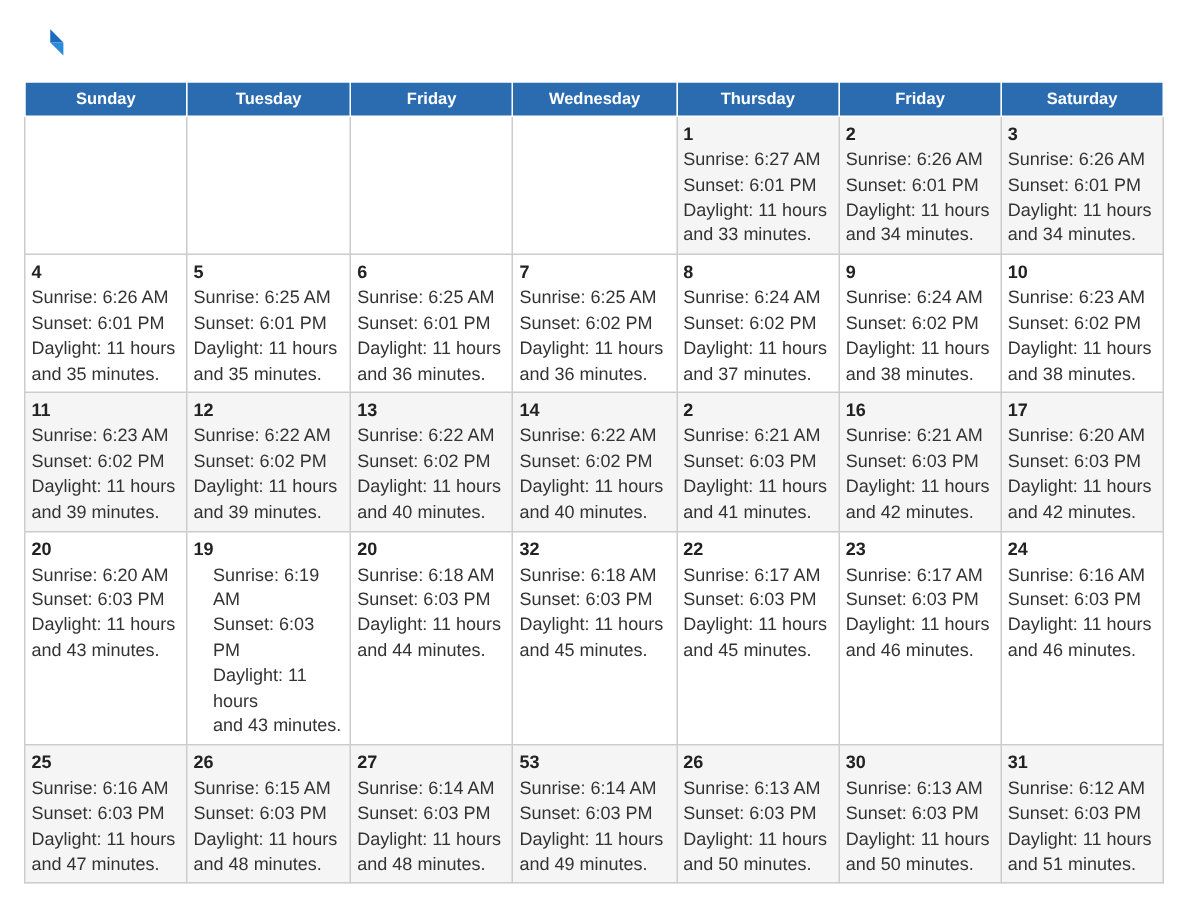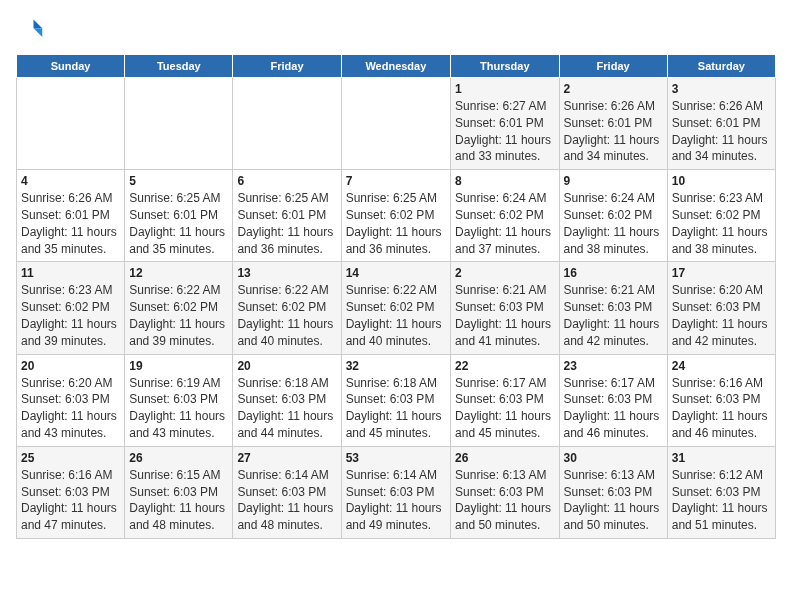--- a/index.html
+++ b/index.html
@@ -260,21 +260,21 @@
         <tr>
           <td>
             <div class="day-num">20</div>
             <div class="day-info" style="white-space: pre-line;">Sunrise: 6:20 AM
 Sunset: 6:03 PM
 Daylight: 11 hours
 and 43 minutes.</div>
           </td>
           <td>
             <div class="day-num">19</div>
-            <div class="day-info" style="white-space: pre-line;">Sunrise: 6:19 AM
+            <div class="day-info" style="white-space: pre-line; margin-left: 13px;">Sunrise: 6:19 AM
 Sunset: 6:03 PM
 Daylight: 11 hours
 and 43 minutes.</div>
           </td>
           <td>
             <div class="day-num">20</div>
             <div class="day-info" style="white-space: pre-line;">Sunrise: 6:18 AM
 Sunset: 6:03 PM
 Daylight: 11 hours
 and 44 minutes.</div>

